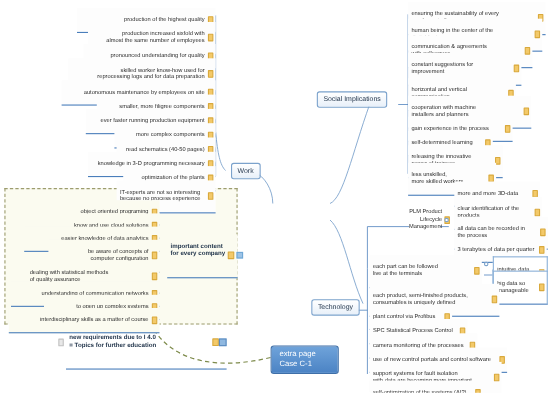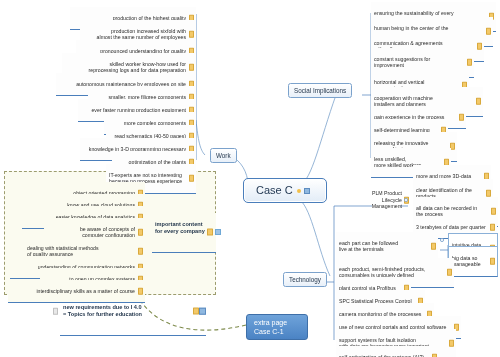--- a/index.html
+++ b/index.html
@@ -203,23 +203,20 @@
       <path d="M140,300 C160,330 200,336 246,325"></path>
     </g>
 
     <g stroke="#9c9c6e" stroke-width="0.8" fill="none" stroke-dasharray="2,2">
       <path d="M140,175 L215,175 L215,295"></path>
     </g>
   </svg>
 
   <div class="dashed-region" style="left:4px;top:171px;width:212px;height:124px;"></div>
 
-  <div class="central" style="left:243px;top:178px;">
-    <span>Case C</span><span class="dot"></span><span class="sq"></span>
-  </div>
 
   <div class="branch" style="left:210px;top:148px;">Work</div>
 
   <div class="branch" style="left:288px;top:83px;">Social Implications</div>
 
   <div class="branch" style="left:283px;top:272px;">Technology</div>
 
   <div class="leaf r" style="left:70px;top:7px;width:126px;">
     <span>production of the highest quality</span>
     <span class="note"></span>

